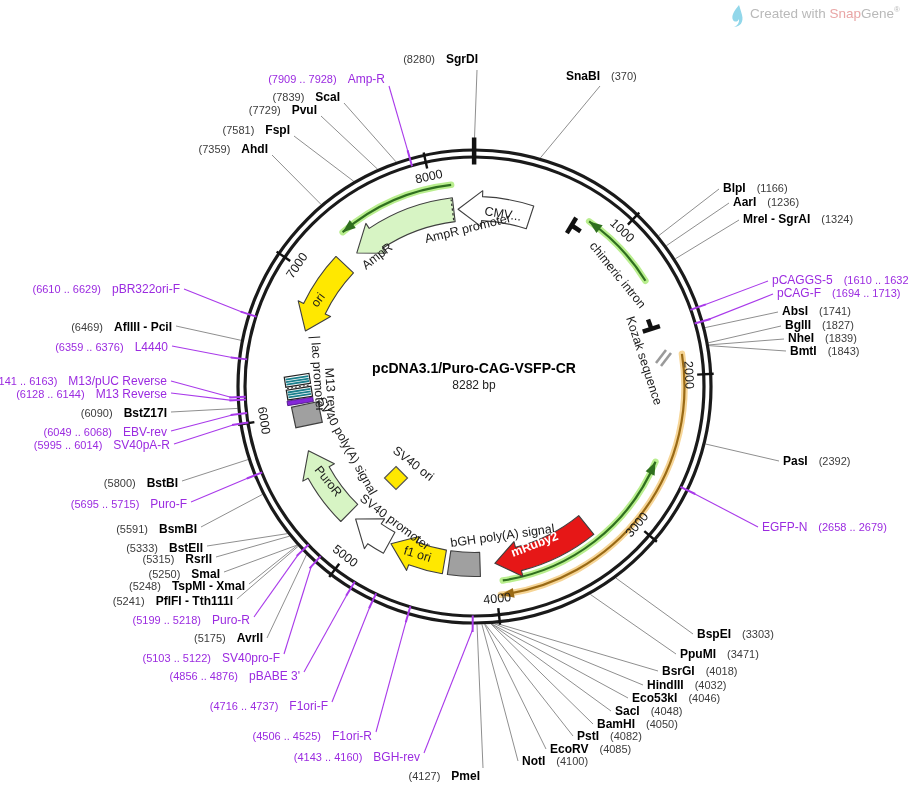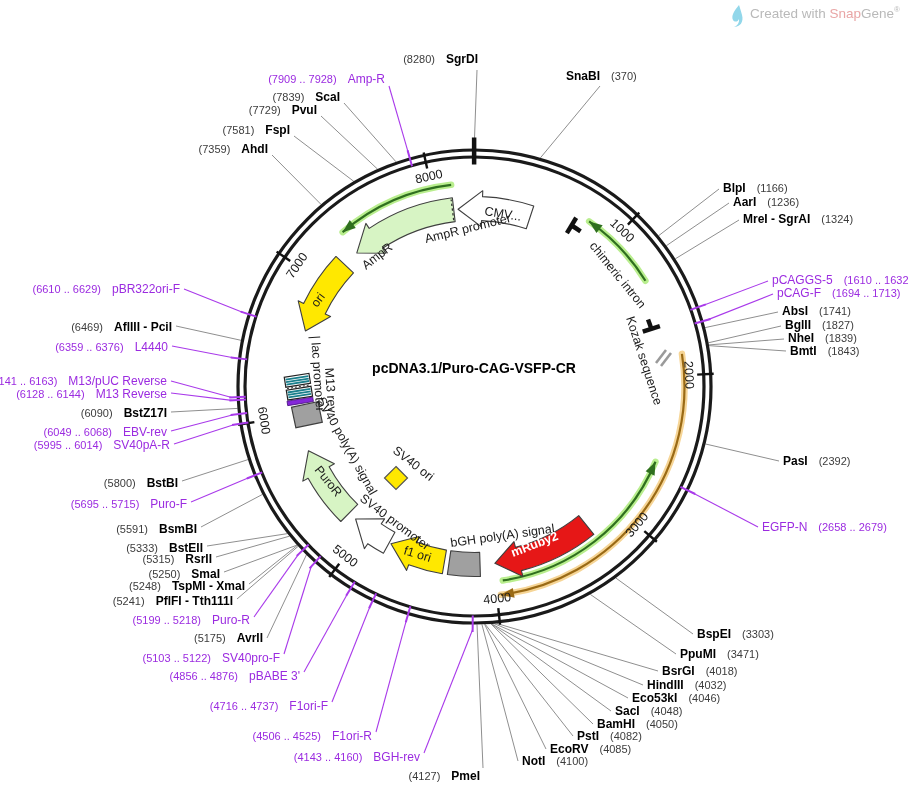--- a/index.html
+++ b/index.html
@@ -215,20 +215,21 @@
       <text x="170" y="449" text-anchor="end" font-size="12" fill="#9b2be0"><tspan font-size="11">(5995 .. 6014)  </tspan><tspan>SV40pA-R</tspan></text>
       <text x="167" y="436" text-anchor="end" font-size="12" fill="#9b2be0"><tspan font-size="11">(6049 .. 6068)  </tspan><tspan>EBV-rev</tspan></text>
       <text x="167" y="398" text-anchor="end" font-size="12" fill="#9b2be0"><tspan font-size="11">(6128 .. 6144)  </tspan><tspan>M13 Reverse</tspan></text>
       <text x="167" y="385" text-anchor="end" font-size="12" fill="#9b2be0"><tspan font-size="11">(6141 .. 6163)  </tspan><tspan>M13/pUC Reverse</tspan></text>
       <text x="168" y="351" text-anchor="end" font-size="12" fill="#9b2be0"><tspan font-size="11">(6359 .. 6376)  </tspan><tspan>L4440</tspan></text>
       <text x="180" y="293" text-anchor="end" font-size="12" fill="#9b2be0"><tspan font-size="11">(6610 .. 6629)  </tspan><tspan>pBR322ori-F</tspan></text>
     </svg>
 
   <div id="title-block">
     <div id="plasmid-title">pcDNA3.1/Puro-CAG-VSFP-CR</div>
+    <div id="plasmid-size">8282 bp</div>
   </div>
 
   <div id="watermark">
     <svg width="17" height="23" viewBox="0 0 17 23">
       <path id="wm-logo" d="M10,0 C5,6 2,11 4,15 C5.5,17.5 9,17 10,14 C10.5,18 8,21 5,22 C11,22 15,17 13,10 C12,6 11,3 10,0 Z" fill="#92d7ea"></path>
     </svg>
     <span><span class="pre">Created with </span><span class="snap">Snap</span><span class="gene">Gene</span><sup>®</sup></span>
   </div>
 </div>
 

